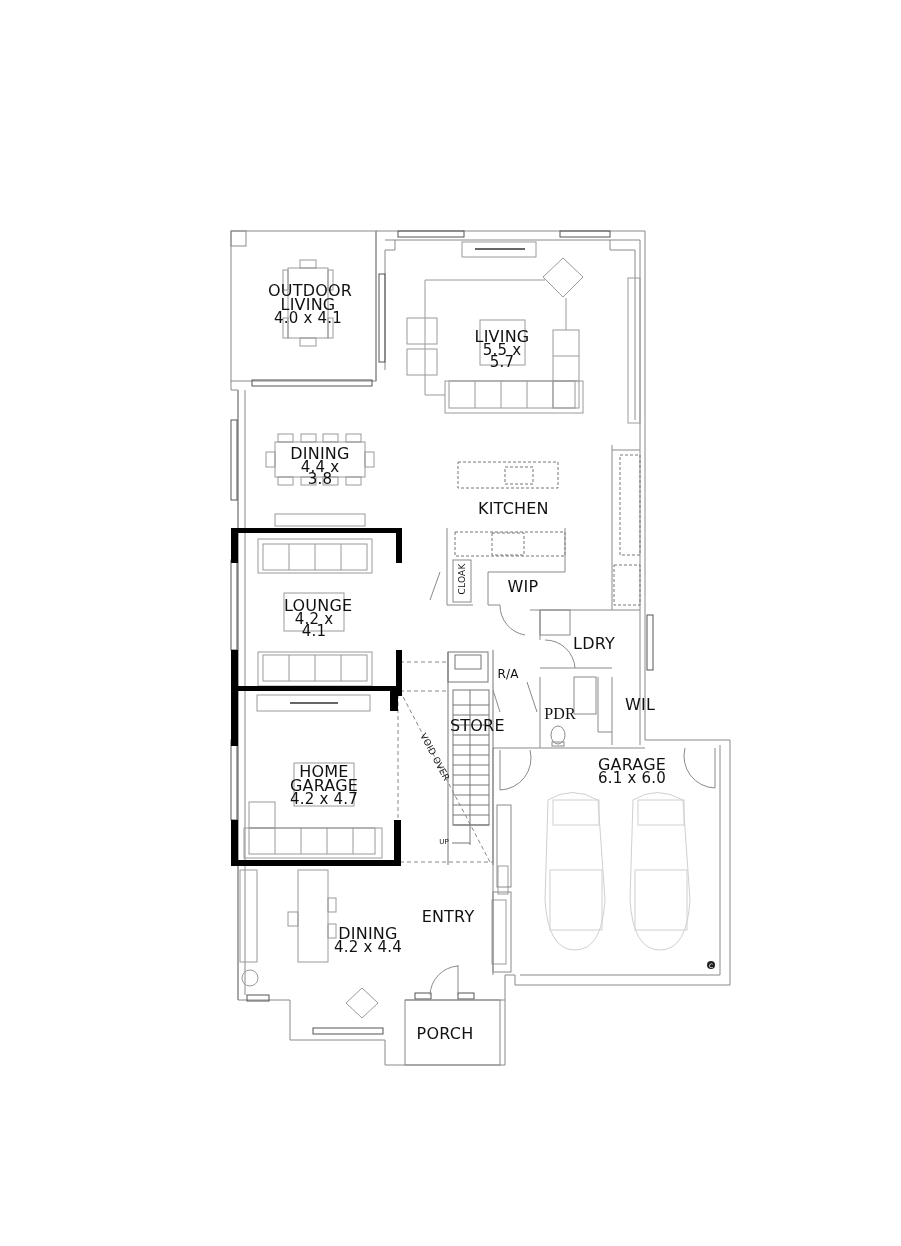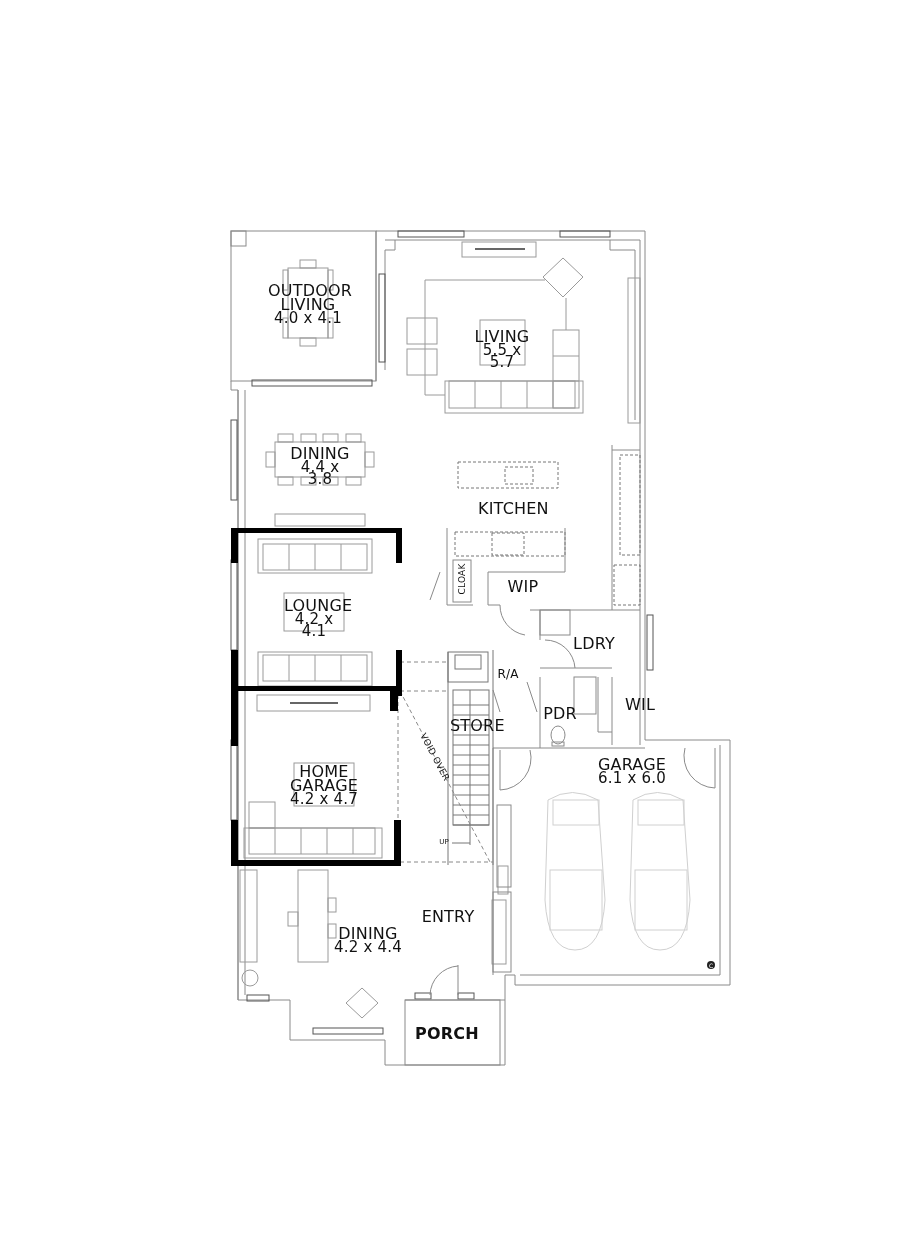--- a/index.html
+++ b/index.html
@@ -275,21 +275,21 @@
 </div>
 <div class="lbl" style="left:505px;top:580px;width:36px;">
   <span class="name">WIP</span>
 </div>
 <div class="lbl" style="left:572px;top:637px;width:44px;">
   <span class="name">LDRY</span>
 </div>
 <div class="lbl" style="left:450px;top:707px;width:44px;margin-top:12px;">
   <span class="name">STORE</span>
 </div>
-<div class="lbl" style="left:543px;top:707px;width:34px;">
+<div class="lbl" style="left:543px;top:707px;width:34px;font-family:Liberation Serif, serif;">
   <span class="name">PDR</span>
 </div>
 <div class="lbl" style="left:612px;top:698px;width:56px;">
   <span class="name">WIL</span>
 </div>
 <div class="lbl" style="left:288px;top:765px;width:72px;">
   <span class="name">HOME</span>
   <span class="name">GARAGE</span>
   <span class="dim">4.2 x 4.7</span>
 </div>
@@ -297,21 +297,21 @@
   <span class="name">GARAGE</span>
   <span class="dim">6.1 x 6.0</span>
 </div>
 <div class="lbl" style="left:333px;top:927px;width:70px;">
   <span class="name">DINING</span>
   <span class="dim">4.2 x 4.4</span>
 </div>
 <div class="lbl" style="left:420px;top:910px;width:56px;">
   <span class="name">ENTRY</span>
 </div>
-<div class="lbl" style="left:415px;top:1027px;width:60px;font-weight:bold;">
+<div class="lbl" style="left:415px;top:1027px;width:60px;">
   <span class="name">PORCH</span>
 </div>
 
 <div class="lbl" style="left:400px;top:752px;width:70px;transform:rotate(62deg);font-size:9px;">
   <span>VOID OVER</span>
 </div>
 <div class="lbl" style="left:496px;top:667px;width:24px;font-size:12px;">
   <span>R/A</span>
 </div>
 <div class="lbl" style="left:436px;top:838px;width:16px;font-size:7px;">

